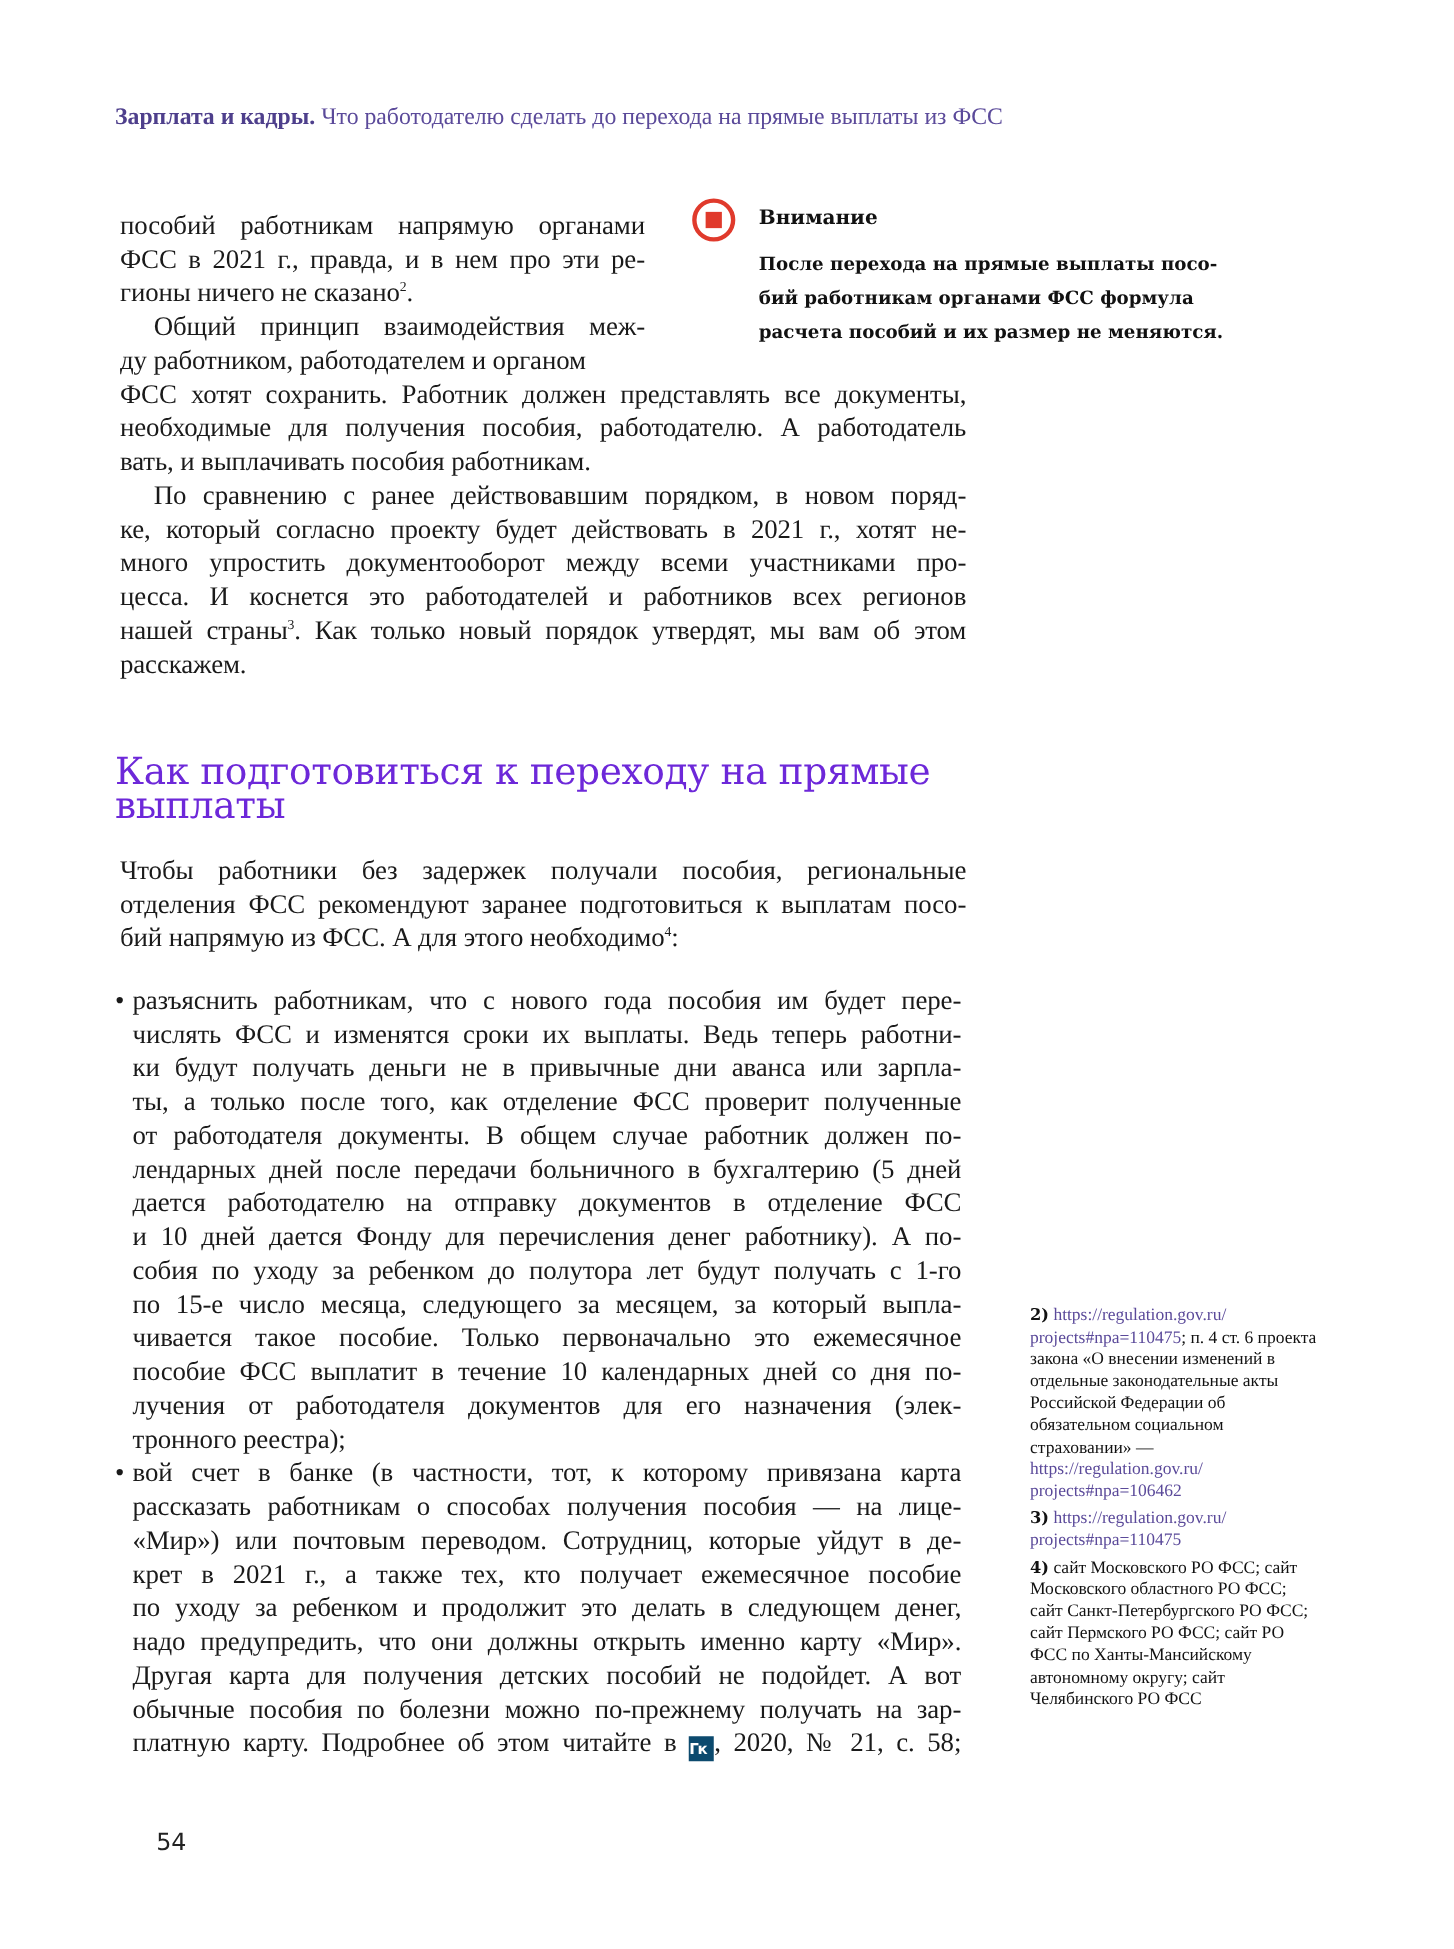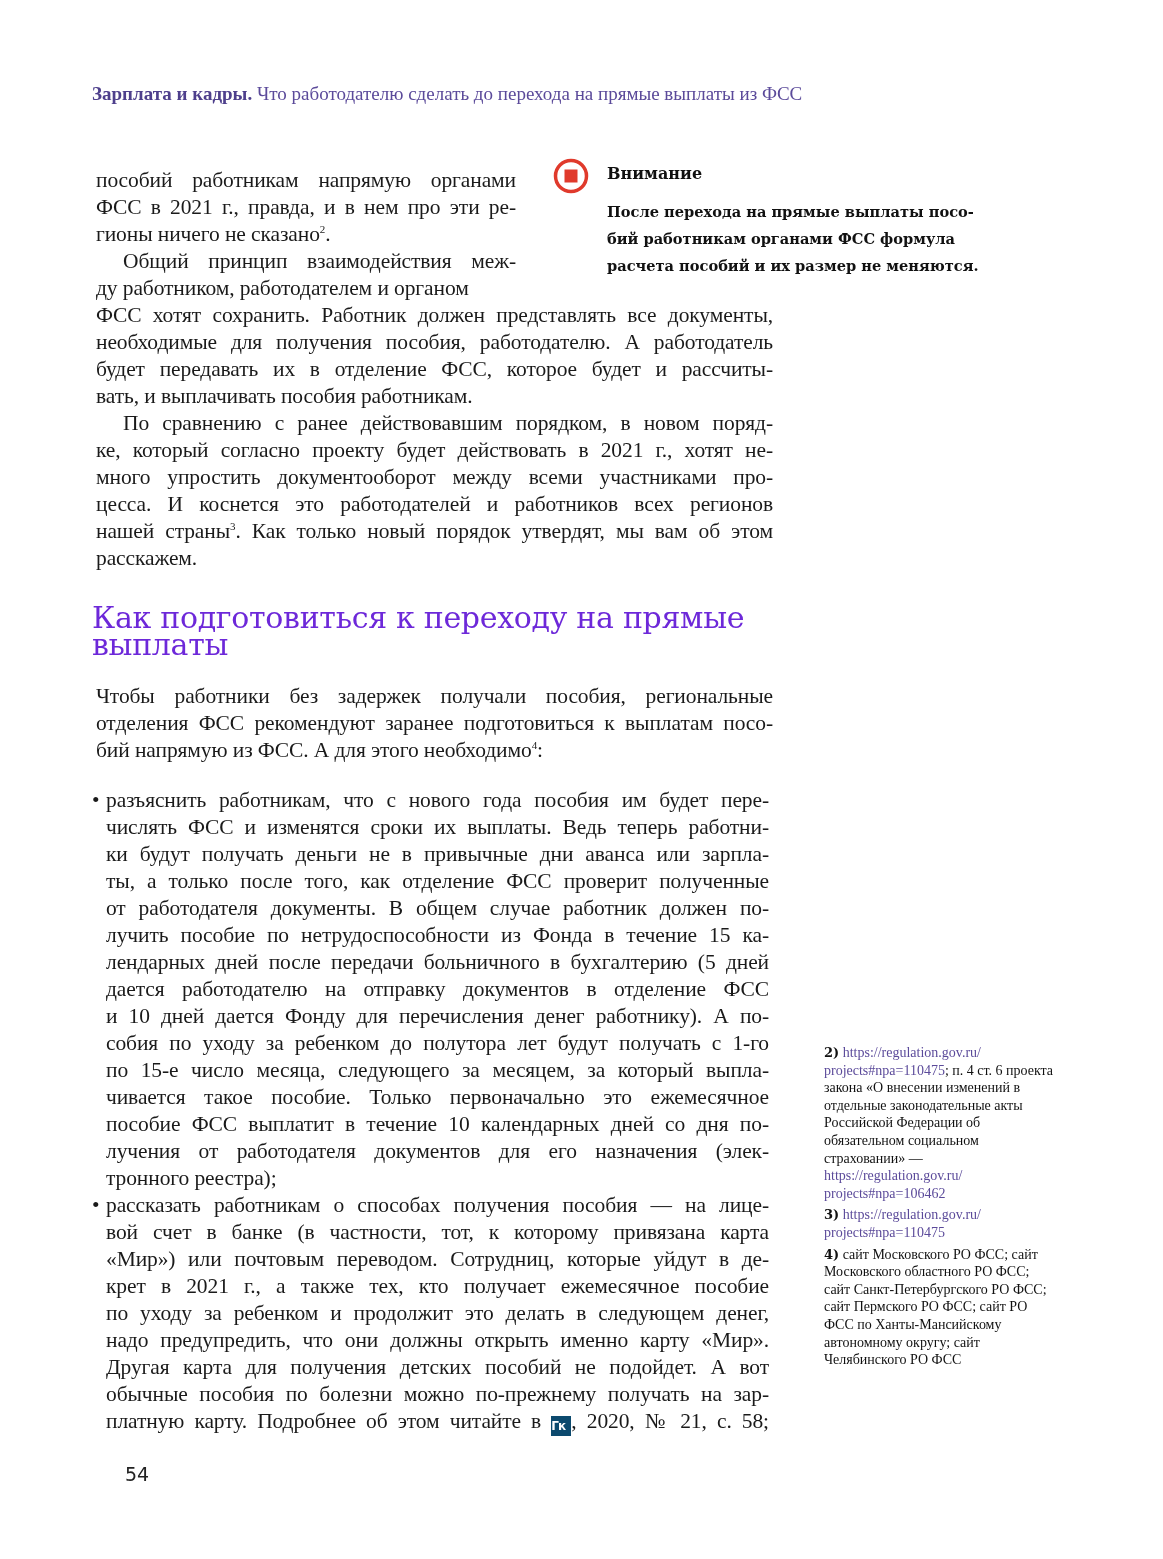--- a/index.html
+++ b/index.html
@@ -51,21 +51,20 @@
   <span class="line">пособий работникам напрямую органами</span>
   <span class="line">ФСС в 2021 г., правда, и в нем про эти ре-</span>
   <span class="line last"><span>гионы ничего не сказано</span><sup>2</sup><span>.</span></span>
   <span class="line indent" style="padding-left:27px;">Общий принцип взаимодействия меж-</span>
   <span class="line last">ду работником, работодателем и органом</span>
 </div>
 
 <div class="p body-text" style="top:298px; width:677px;">
   <span class="line">ФСС хотят сохранить. Работник должен представлять все документы,</span>
   <span class="line">необходимые для получения пособия, работодателю. А работодатель</span>
-  <span class="line">будет передавать их в отделение ФСС, которое будет и рассчиты-</span>
   <span class="line last">вать, и выплачивать пособия работникам.</span>
   <span class="line indent">По сравнению с ранее действовавшим порядком,  в новом поряд-</span>
   <span class="line">ке, который согласно проекту будет действовать в 2021 г., хотят не-</span>
   <span class="line">много упростить документооборот между всеми участниками про-</span>
   <span class="line">цесса. И коснется это работодателей и работников всех регионов</span>
   <span class="line"><span>нашей страны</span><sup>3</sup><span>. Как только новый порядок утвердят, мы вам об этом</span></span>
   <span class="line last">расскажем.</span>
 </div>
 
 <div class="callout">
@@ -93,35 +92,34 @@
 </div>
 
 <ul class="bullet-list body-text" style="top:787px;">
   <li class="bullet-item">
     <span class="bullet-dot">•</span>
     <span class="line">разъяснить работникам, что с нового года пособия им будет пере-</span>
     <span class="line">числять ФСС и изменятся сроки их выплаты. Ведь теперь работни-</span>
     <span class="line">ки будут получать деньги не в привычные дни аванса или зарпла-</span>
     <span class="line">ты, а только после того, как отделение ФСС проверит полученные</span>
     <span class="line">от работодателя документы. В общем случае работник должен по-</span>
-    <span class="line">лучить пособие по нетрудоспособности из Фонда в течение 15 ка-</span>
     <span class="line">лендарных дней после передачи больничного в бухгалтерию (5 дней</span>
     <span class="line">дается работодателю на отправку документов в отделение ФСС</span>
     <span class="line">и 10 дней дается Фонду для перечисления денег работнику). А по-</span>
     <span class="line">собия по уходу за ребенком до полутора лет будут получать с 1-го</span>
     <span class="line">по 15-е число месяца, следующего за месяцем, за который выпла-</span>
     <span class="line">чивается такое пособие. Только первоначально это ежемесячное</span>
     <span class="line">пособие ФСС выплатит в течение 10 календарных дней со дня по-</span>
     <span class="line">лучения от работодателя документов для его назначения (элек-</span>
     <span class="line last">тронного реестра);</span>
   </li>
   <li class="bullet-item">
     <span class="bullet-dot">•</span>
+    <span class="line">вой счет в банке (в частности, тот, к которому привязана карта</span>
     <span class="line">рассказать работникам о способах получения пособия — на лице-</span>
-    <span class="line">вой счет в банке (в частности, тот, к которому привязана карта</span>
     <span class="line">«Мир») или почтовым переводом. Сотрудниц, которые уйдут в де-</span>
     <span class="line">крет в 2021 г., а также тех, кто получает ежемесячное пособие</span>
     <span class="line">по уходу за ребенком и продолжит это делать в следующем денег,</span>
     <span class="line">надо предупредить, что они должны открыть именно карту «Мир».</span>
     <span class="line">Другая карта для получения детских пособий не подойдет. А вот</span>
     <span class="line">обычные пособия по болезни можно по-прежнему получать на зар-</span>
     <span class="line"><span>платную карту. Подробнее об этом читайте в </span><span class="gk-icon">Гк</span><span>, 2020, № 21, с. 58;</span></span>
   </li>
 </ul>
 

